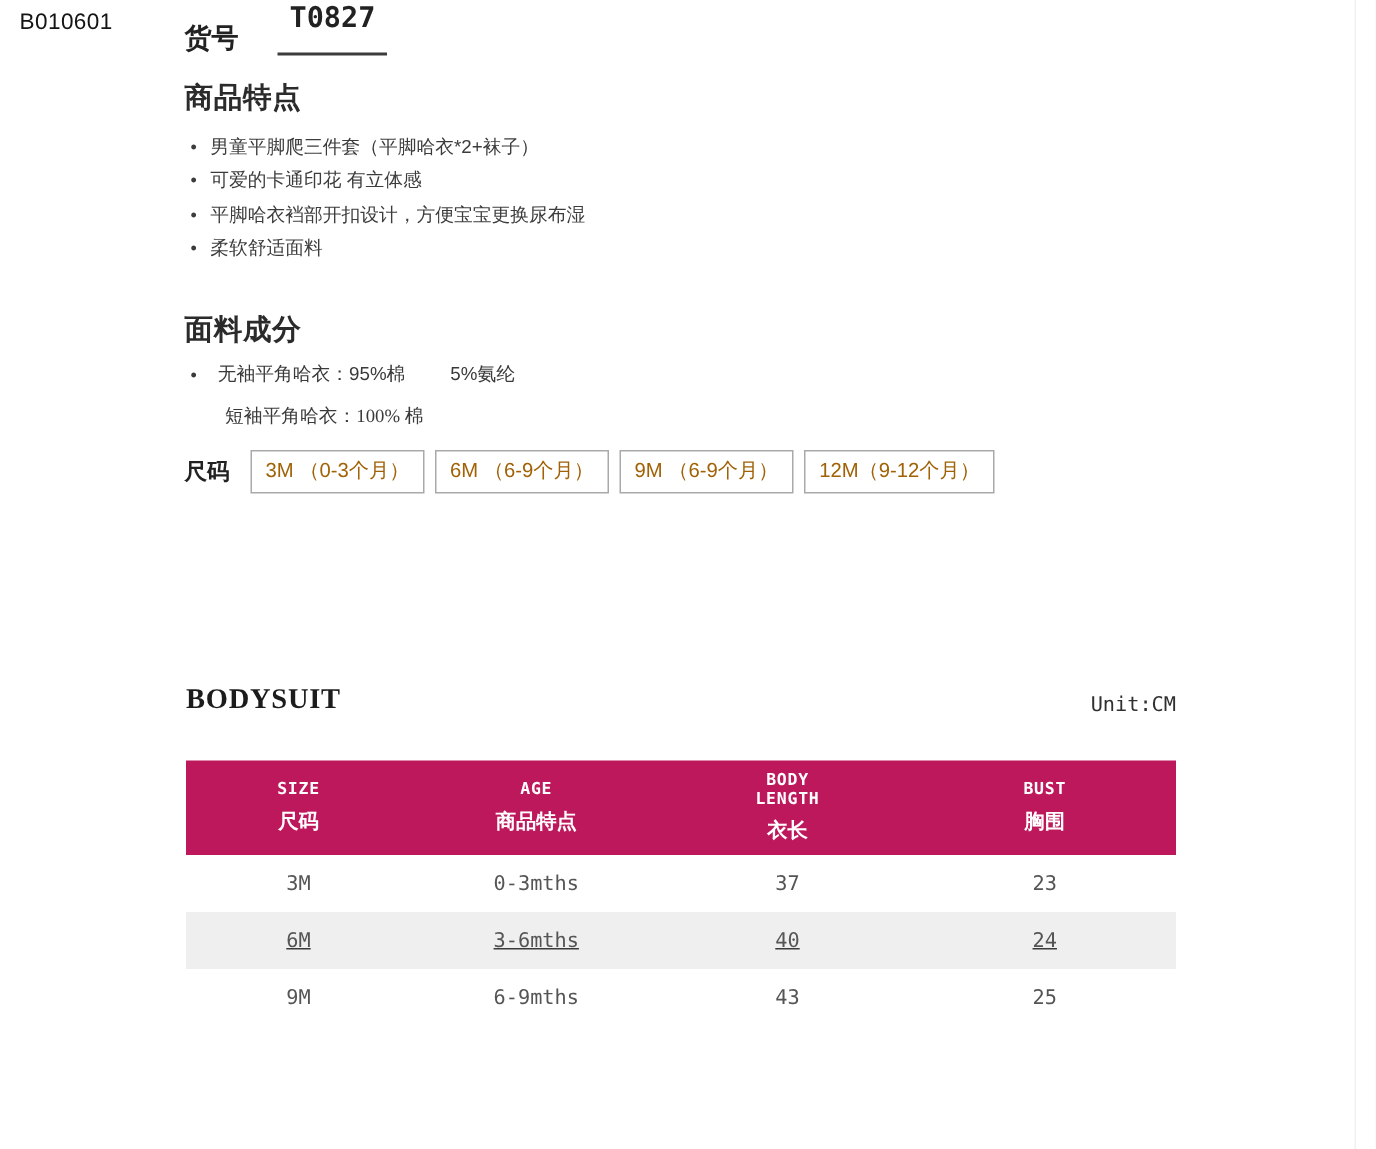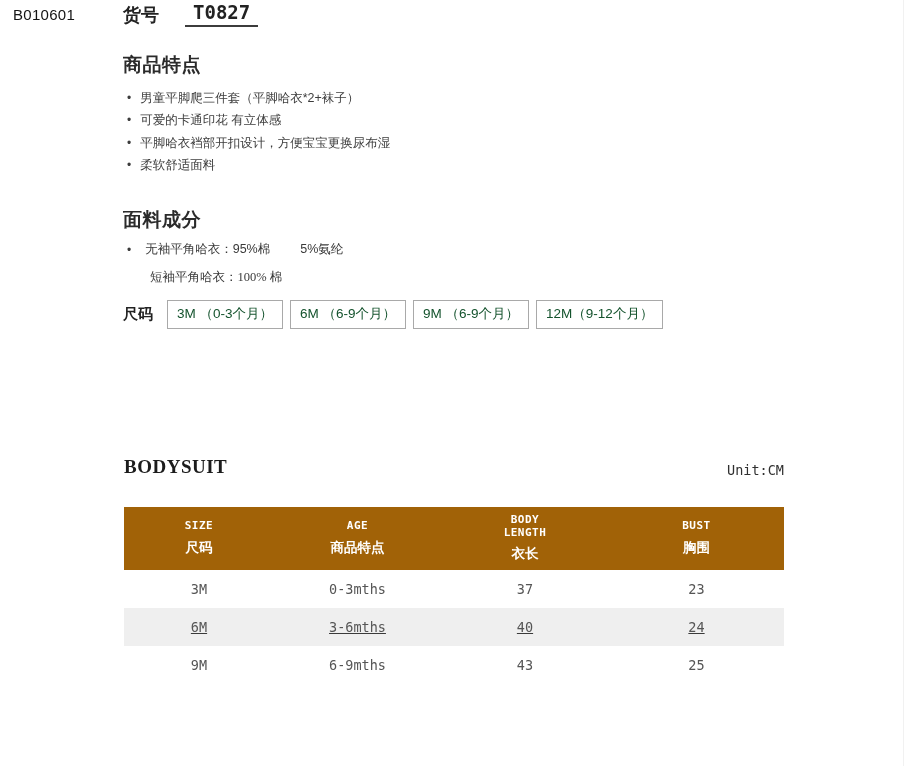--- a/index.html
+++ b/index.html
@@ -12,21 +12,21 @@
 
   
   .doc-code{left:13px;top:6px;font-size:15px;color:#141414;letter-spacing:0.3px;}
 
   
   .item-row{left:123px;top:2px;display:flex;align-items:flex-end;}
   .item-label{font-size:18px;font-weight:700;color:#222;}
   .item-value{
     margin-left:26px;font-family:"DejaVu Sans Mono","Liberation Mono",monospace;
     font-size:19px;font-weight:600;color:#222;
-    border-bottom:2px solid #3c3c3c;padding:0 8px 2px 8px;line-height:1.1;
+    border-bottom:2px solid #3c3c3c;padding:0 8px 12px 8px;line-height:1.1;
   }
 
   .section-heading{font-size:19px;font-weight:700;color:#2b2b2b;letter-spacing:0.5px;}
   .h-features{left:123px;top:52px;}
   .h-fabric{left:123px;top:207px;}
 
   
   .features-list{left:127px;top:87px;margin:0;padding:0;list-style:none;}
   .features-list li{
     font-size:12.5px;color:#3c3c3c;line-height:22.3px;white-space:nowrap;
@@ -36,39 +36,39 @@
   
   .fabric-line1{left:127px;top:241px;font-size:12.5px;display:flex;align-items:center;white-space:nowrap;}
   .fabric-line1 .dot{font-size:12px;margin-right:14px;}
   .fabric-line1 .part-b{margin-left:30px;}
   .fabric-line2{left:150px;top:269px;font-size:12.5px;white-space:nowrap;font-family:Liberation Serif, serif;}
 
   
   .size-row{left:123px;top:300px;display:flex;align-items:center;}
   .size-label{font-size:15px;font-weight:700;color:#222;margin-right:14px;}
   .size-box{
-    border:1px solid #a9a9a9;background:#fff;color:#14532d;
+    border:1px solid #a9a9a9;background:#fff;color:#a16207;
     padding:4px 9px 5px 9px;font-size:13.5px;margin-right:7px;white-space:nowrap;
   }
 
   
   .bodysuit-row{left:124px;top:456px;width:660px;display:flex;justify-content:space-between;align-items:flex-end;}
   .bodysuit-title{
     font-family:Liberation Serif, serif;
     font-size:19px;font-weight:700;color:#1c1c1c;letter-spacing:0.5px;
   }
   .unit-label{
     font-family:"DejaVu Sans Mono","Liberation Mono",monospace;
     font-size:13.5px;color:#303030;
   }
 
   
   .size-table{left:124px;top:507px;width:660px;}
   .thead,.tr{display:grid;grid-template-columns:150px 167px 168px 175px;}
-  .thead{background:#a16207;height:63px;}
+  .thead{background:#be185d;height:63px;}
   .th{display:flex;flex-direction:column;align-items:center;justify-content:center;color:#ffffff;}
   .th-en{
     font-family:"DejaVu Sans Mono","Liberation Mono",monospace;
     font-size:11px;font-weight:700;letter-spacing:0.5px;
     white-space:pre-line;text-align:center;line-height:1.15;
   }
   .th-zh{font-size:13.5px;font-weight:700;margin-top:6px;}
   .tr{height:38px;align-items:center;background:#ffffff;}
   .tr.alt{background:#efefef;text-decoration:underline;}
   .td{

